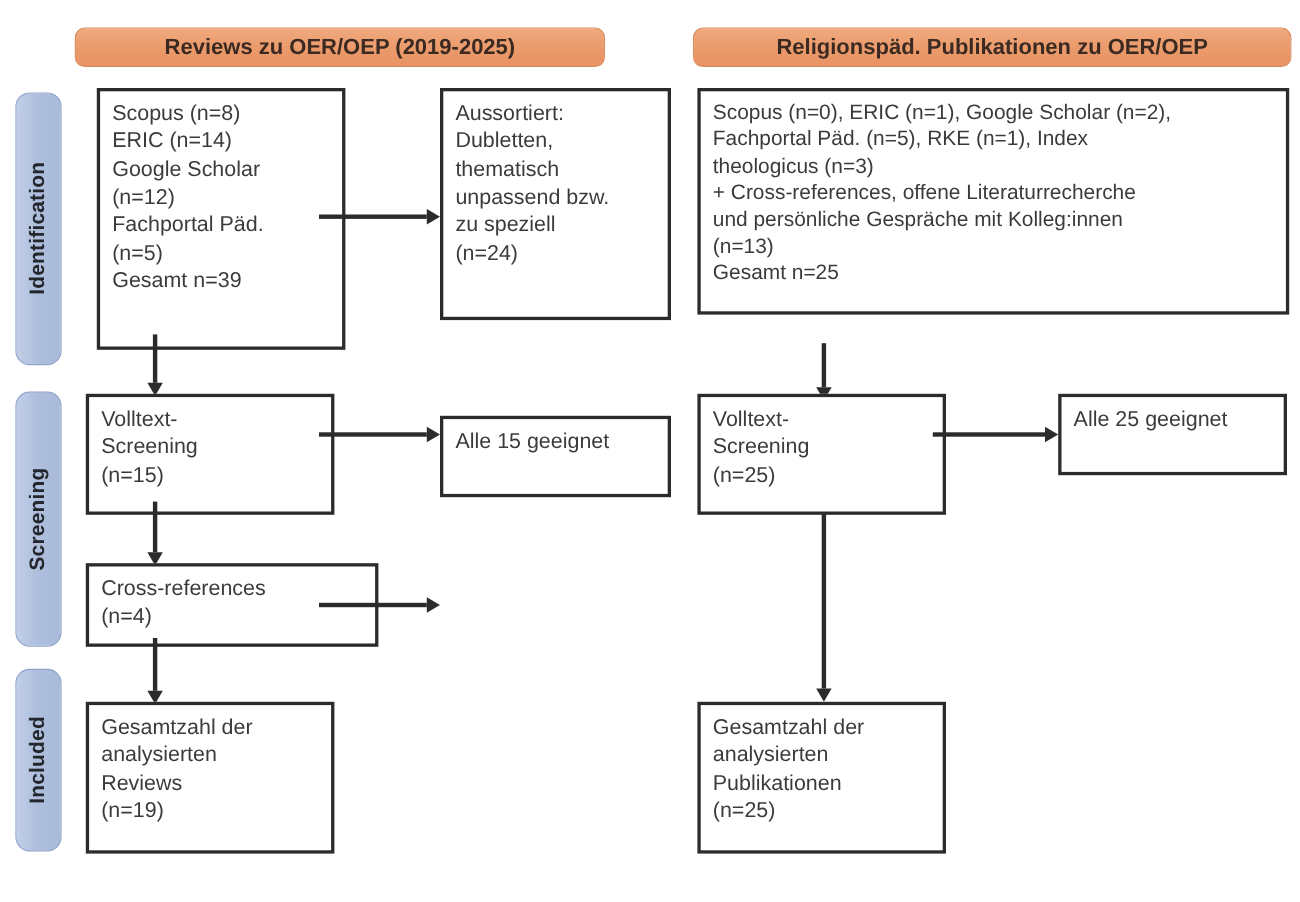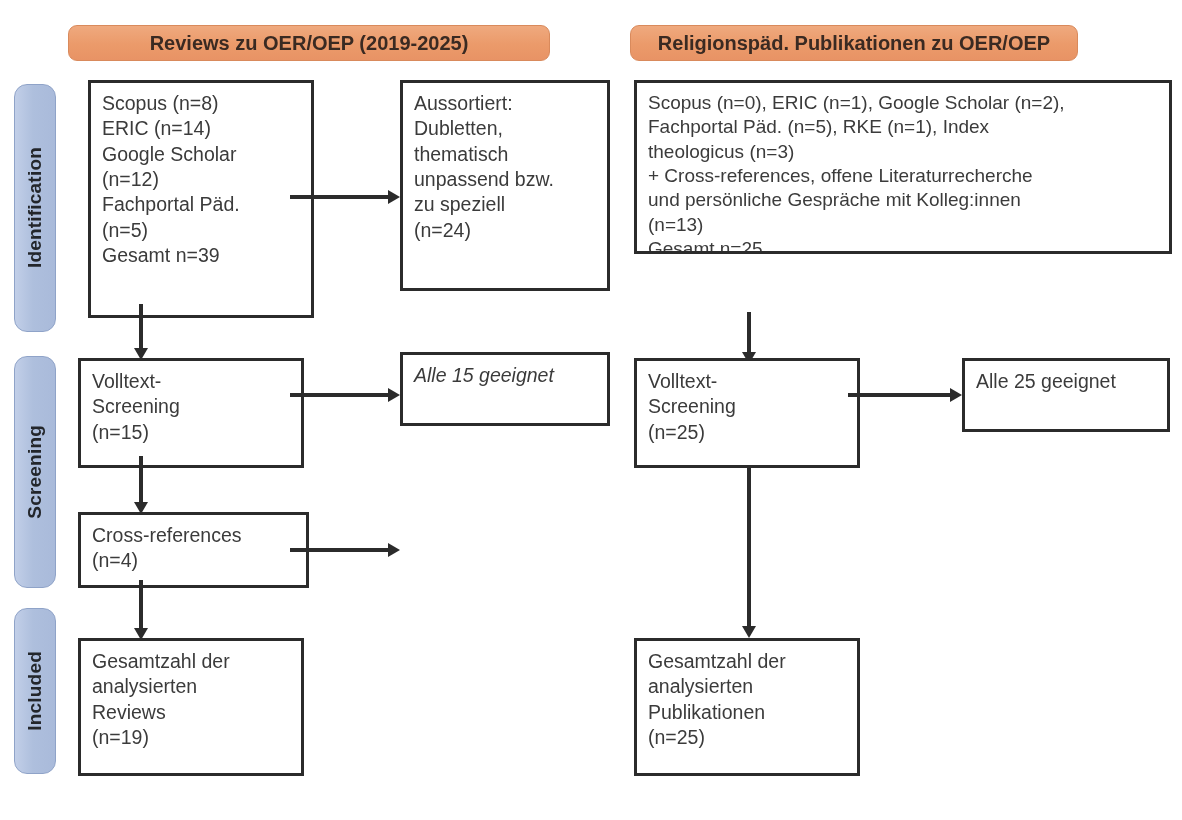--- a/index.html
+++ b/index.html
@@ -110,21 +110,21 @@
     border-left: 12px solid #2b2b2b;
   }
 </style>
 </head>
 <body>
 
 <div id="stage">
 
   <div class="col-header" style="left:68px; top:25px; width:482px; height:36px;">Reviews zu OER/OEP (2019-2025)</div>
 
-  <div class="col-header" style="left:630px; top:25px; width:448px; height:36px;">Religionspäd. Publikationen zu OER/OEP</div>
+  <div class="col-header" style="left:630px; top:25px; width:544px; height:36px;">Religionspäd. Publikationen zu OER/OEP</div>
 
   <div class="stage-tab" style="left:14px; top:84px; width:42px; height:248px;">
     <span>Identification</span>
   </div>
 
   <div class="stage-tab" style="left:14px; top:356px; width:42px; height:232px;">
     <span>Screening</span>
   </div>
 
   <div class="stage-tab" style="left:14px; top:608px; width:42px; height:166px;">
@@ -153,52 +153,52 @@
 
   <div class="arrow-v" style="left:139px; top:304px; width:4px; height:56px;">
     <div class="shaft" style="height:44px;"></div>
     <div class="head" style="top:44px;"></div>
   </div>
 
   <div class="box" style="left:78px; top:358px; width:226px; height:110px;">Volltext-
 Screening
 (n=15)</div>
 
-  <div class="box" style="left:400px; top:352px; width:210px; height:74px;font-style:italic;">Alle 15 geeignet</div>
+  <div class="box" style="left:400px; top:378px; width:210px; height:74px;">Alle 15 geeignet</div>
 
   <div class="arrow-h" style="left:290px; top:393px; width:110px; height:4px;">
     <div class="shaft" style="width:98px;"></div>
     <div class="head" style="left:98px;"></div>
   </div>
 
   <div class="arrow-v" style="left:139px; top:456px; width:4px; height:58px;">
     <div class="shaft" style="height:46px;"></div>
     <div class="head" style="top:46px;"></div>
   </div>
 
-  <div class="box" style="left:78px; top:512px; width:231px; height:76px;">Cross-references
+  <div class="box" style="left:78px; top:512px; width:266px; height:76px;">Cross-references
 (n=4)</div>
 
 
   <div class="arrow-h" style="left:290px; top:548px; width:110px; height:4px;">
     <div class="shaft" style="width:98px;"></div>
     <div class="head" style="left:98px;"></div>
   </div>
 
   <div class="arrow-v" style="left:139px; top:580px; width:4px; height:60px;">
     <div class="shaft" style="height:48px;"></div>
     <div class="head" style="top:48px;"></div>
   </div>
 
   <div class="box" style="left:78px; top:638px; width:226px; height:138px;">Gesamtzahl der
 analysierten
 Reviews
 (n=19)</div>
 
-  <div class="box small-text" style="left:634px; top:80px; width:538px; height:174px;">Scopus (n=0), ERIC (n=1), Google Scholar (n=2),
+  <div class="box small-text" style="left:634px; top:80px; width:538px; height:206px;">Scopus (n=0), ERIC (n=1), Google Scholar (n=2),
 Fachportal Päd. (n=5), RKE (n=1), Index
 theologicus (n=3)
 + Cross-references, offene Literaturrecherche
 und persönliche Gespräche mit Kolleg:innen
 (n=13)
 Gesamt n=25</div>
 
   <div class="arrow-v" style="left:747px; top:312px; width:4px; height:52px;">
     <div class="shaft" style="height:40px;"></div>
     <div class="head" style="top:40px;"></div>

